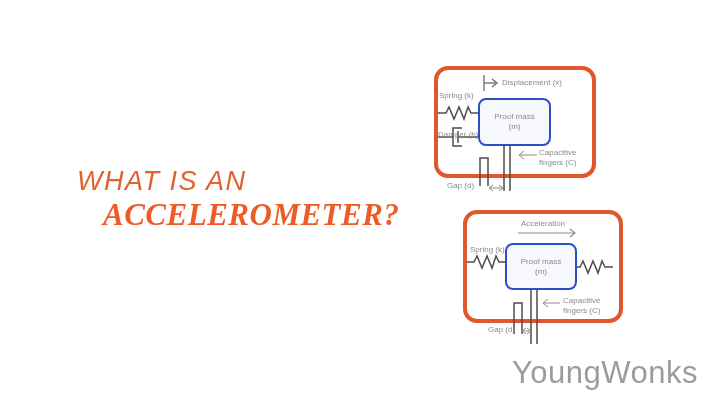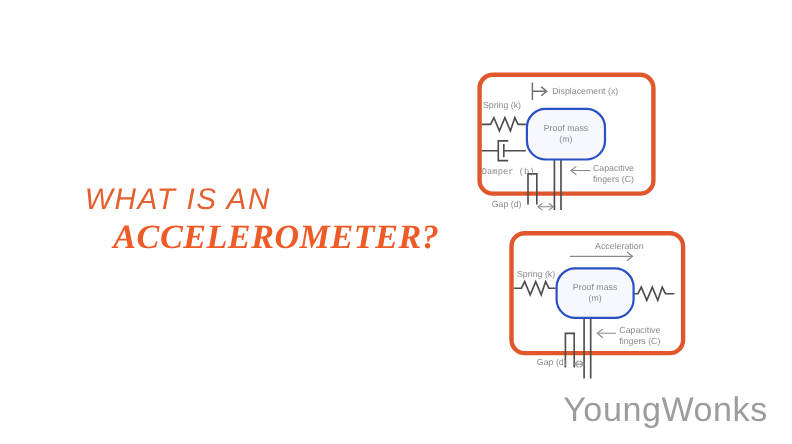--- a/index.html
+++ b/index.html
@@ -17,21 +17,21 @@
              color:#9C9C9C;white-space:nowrap;text-align:center;}
 
   
   .diagram{position:absolute;}
   .diagram-1{left:430px;top:62px;width:185px;height:140px;}
   .diagram-2{left:460px;top:206px;width:185px;height:148px;}
   .dbox{position:absolute;border:4px solid #E0572B;border-radius:14px;background:transparent;}
   .dbox1{left:4px;top:4px;width:154px;height:104px;}
   .dbox2{left:3px;top:4px;width:152px;height:105px;}
   .dsvg{position:absolute;left:0;top:0;}
-  .pmass{position:absolute;border:2.5px solid #2B50C4;border-radius:18px;background:#F6F8FD;
+  .pmass{position:absolute;border:2.5px solid #2B50C4;border-radius:8px;background:#F6F8FD;
          display:flex;flex-direction:column;align-items:center;justify-content:center;
          color:#8A8A8A;font-size:8px;line-height:10px;text-align:center;}
   .pmass1{left:48px;top:36px;width:69px;height:44px;}
   .pmass2{left:45px;top:37px;width:68px;height:43px;}
   .dlabel{position:absolute;font-size:8px;line-height:10px;color:#8A8A8A;white-space:nowrap;}
 </style>
 </head>
 <body>
 
 <div class="canvas">
@@ -79,21 +79,21 @@
       </g>
     </svg>
 
     <div class="pmass pmass1">
       <span>Proof mass</span>
       <span>(m)</span>
     </div>
 
     <div class="dlabel" style="left:72px;top:16px;">Displacement (x)</div>
     <div class="dlabel" style="left:9px;top:29px;">Spring (k)</div>
-    <div class="dlabel" style="left:8px;top:90px;font-family:Liberation Mono, monospace;">Damper (b)</div>
+    <div class="dlabel" style="left:8px;top:68px;">Damper (b)</div>
     <div class="dlabel" style="left:109px;top:86px;">
       <div>Capacitive</div>
       <div>fingers (C)</div>
     </div>
     <div class="dlabel" style="left:17px;top:119px;">Gap (d)</div>
   </div>
 
   <div class="diagram diagram-2">
     <div class="dbox dbox2"></div>
 
@@ -128,21 +128,21 @@
         <path d="M100,97 H84"></path>
           <path d="M88,93 L83,97 88,101"></path>
       </g>
     </svg>
 
     <div class="pmass pmass2">
       <span>Proof mass</span>
       <span>(m)</span>
     </div>
 
-    <div class="dlabel" style="left:61px;top:13px;margin-left:20px;">Acceleration</div>
+    <div class="dlabel" style="left:61px;top:13px;">Acceleration</div>
     <div class="dlabel" style="left:10px;top:39px;">Spring (k)</div>
     <div class="dlabel" style="left:103px;top:90px;">
       <div>Capacitive</div>
       <div>fingers (C)</div>
     </div>
     <div class="dlabel" style="left:28px;top:119px;">Gap (d)</div>
   </div>
 
   <div class="watermark">YoungWonks</div>
 

